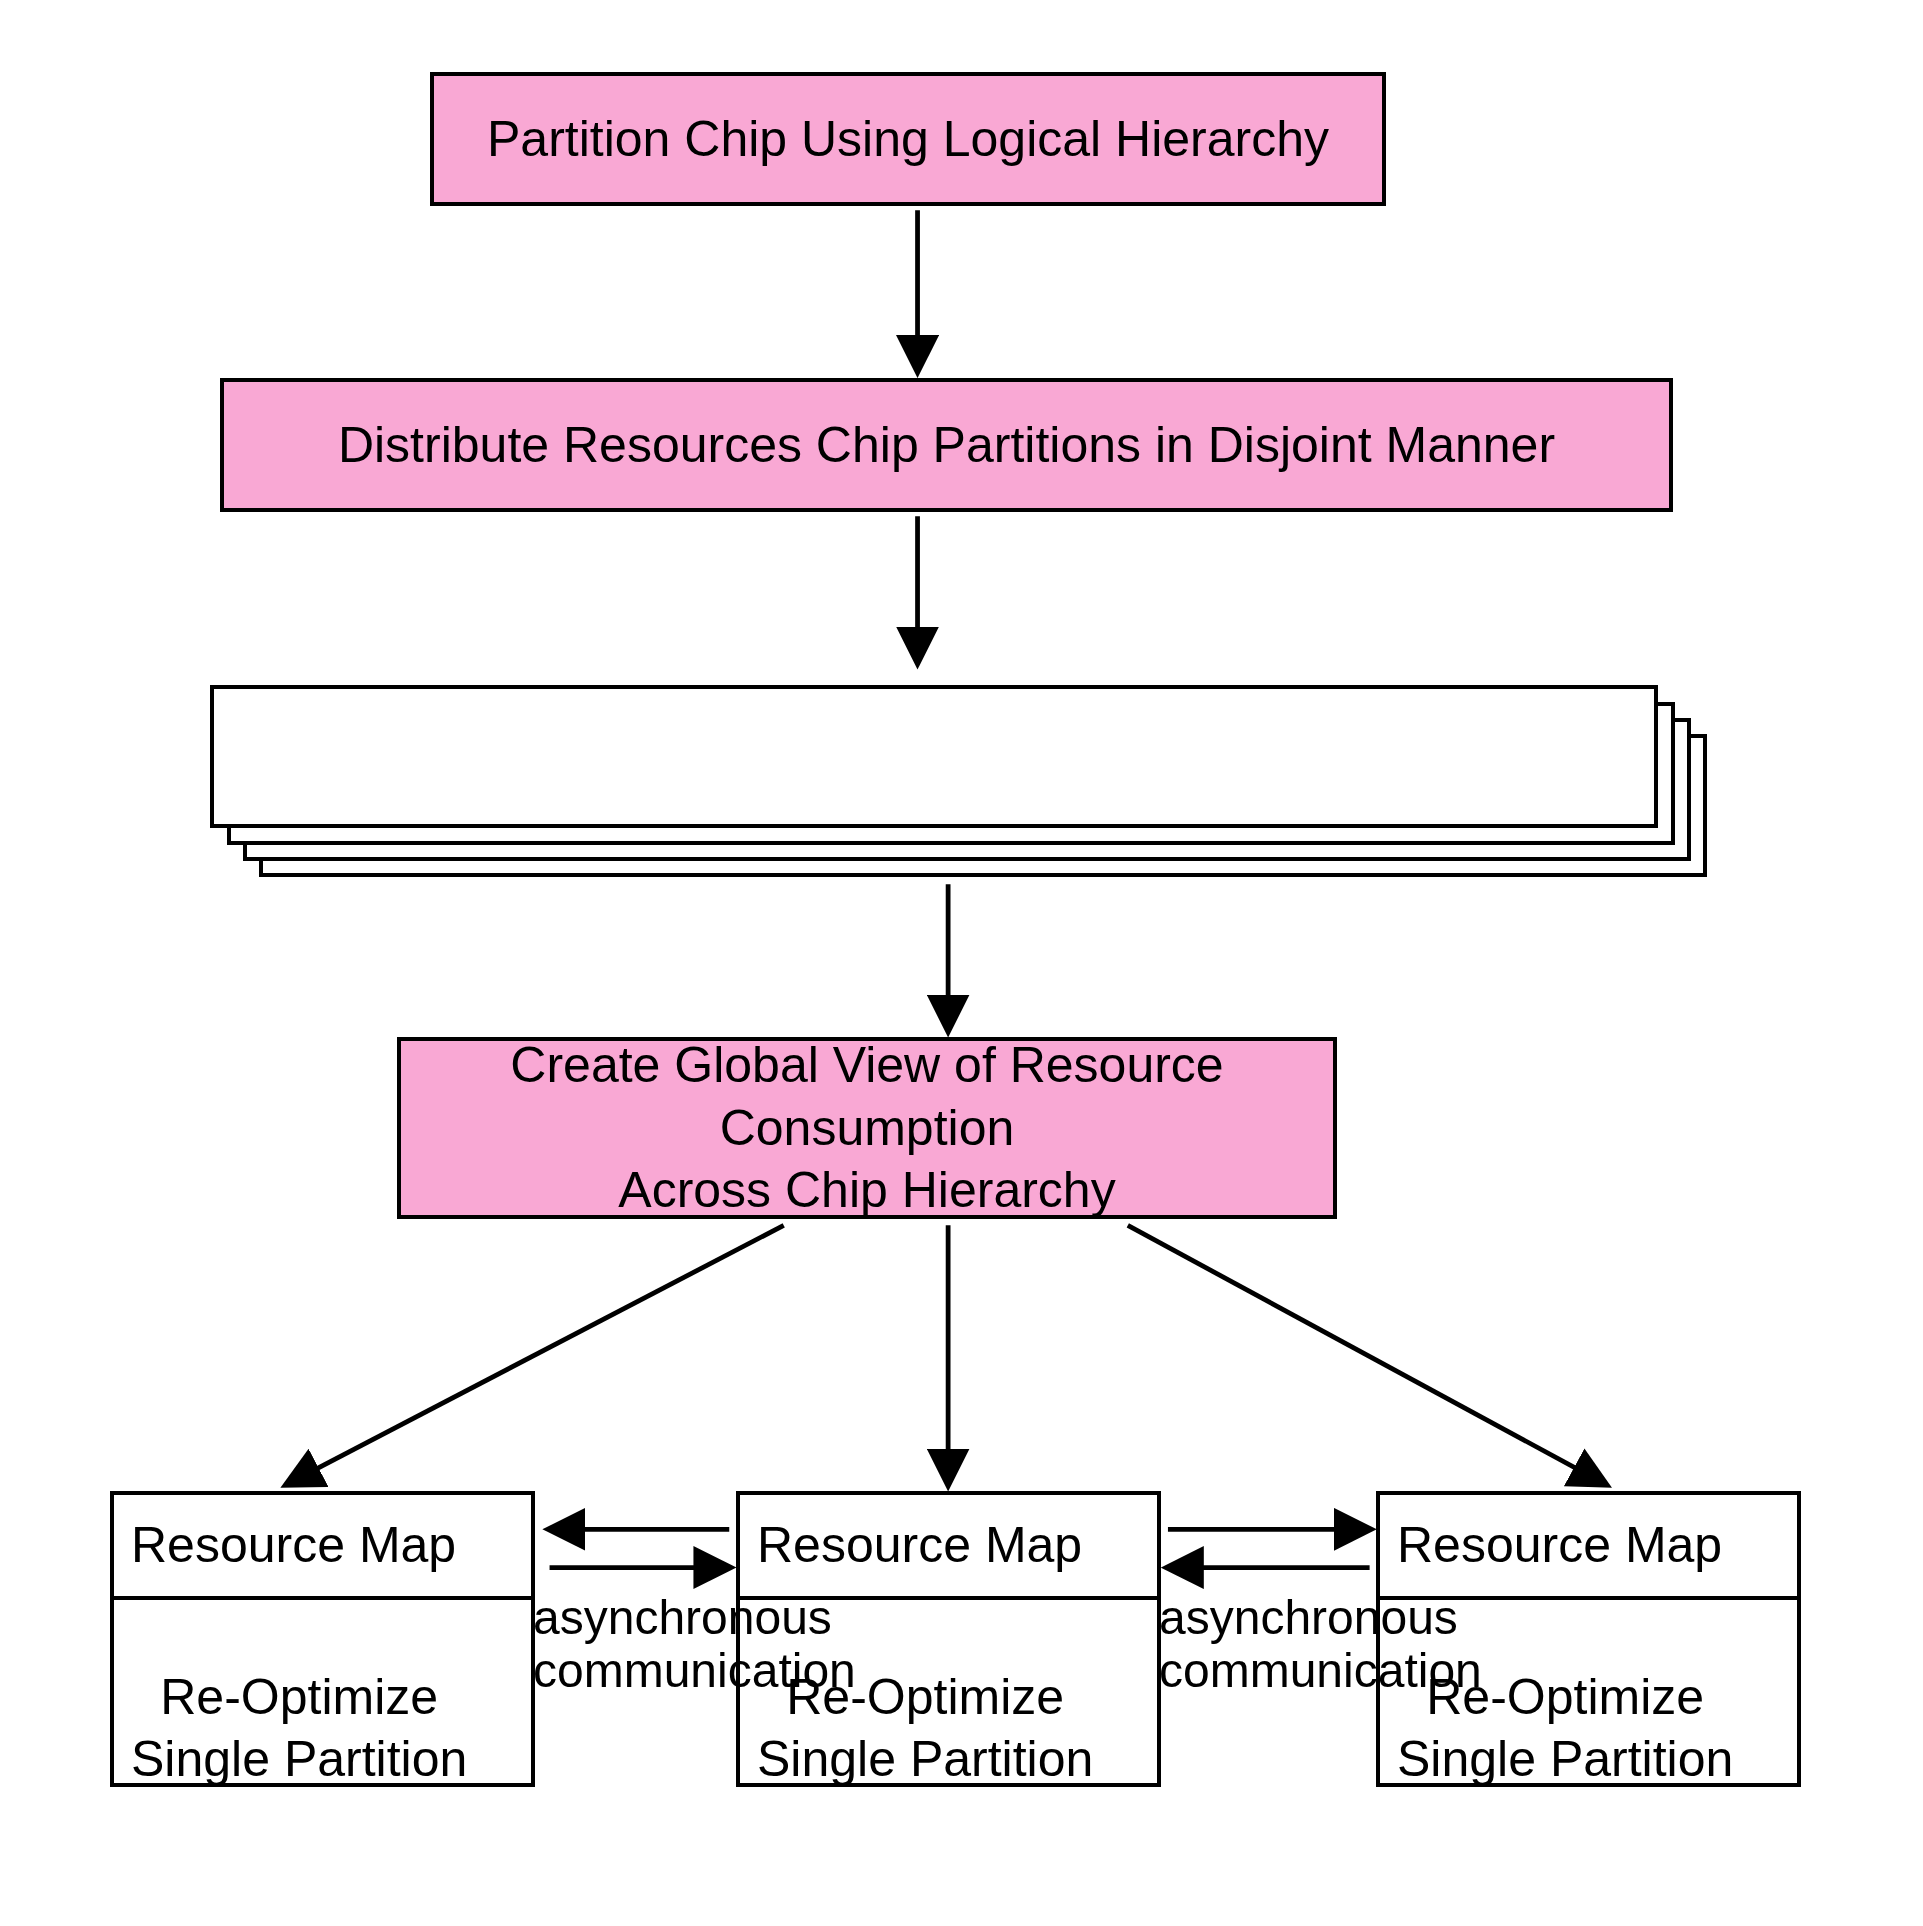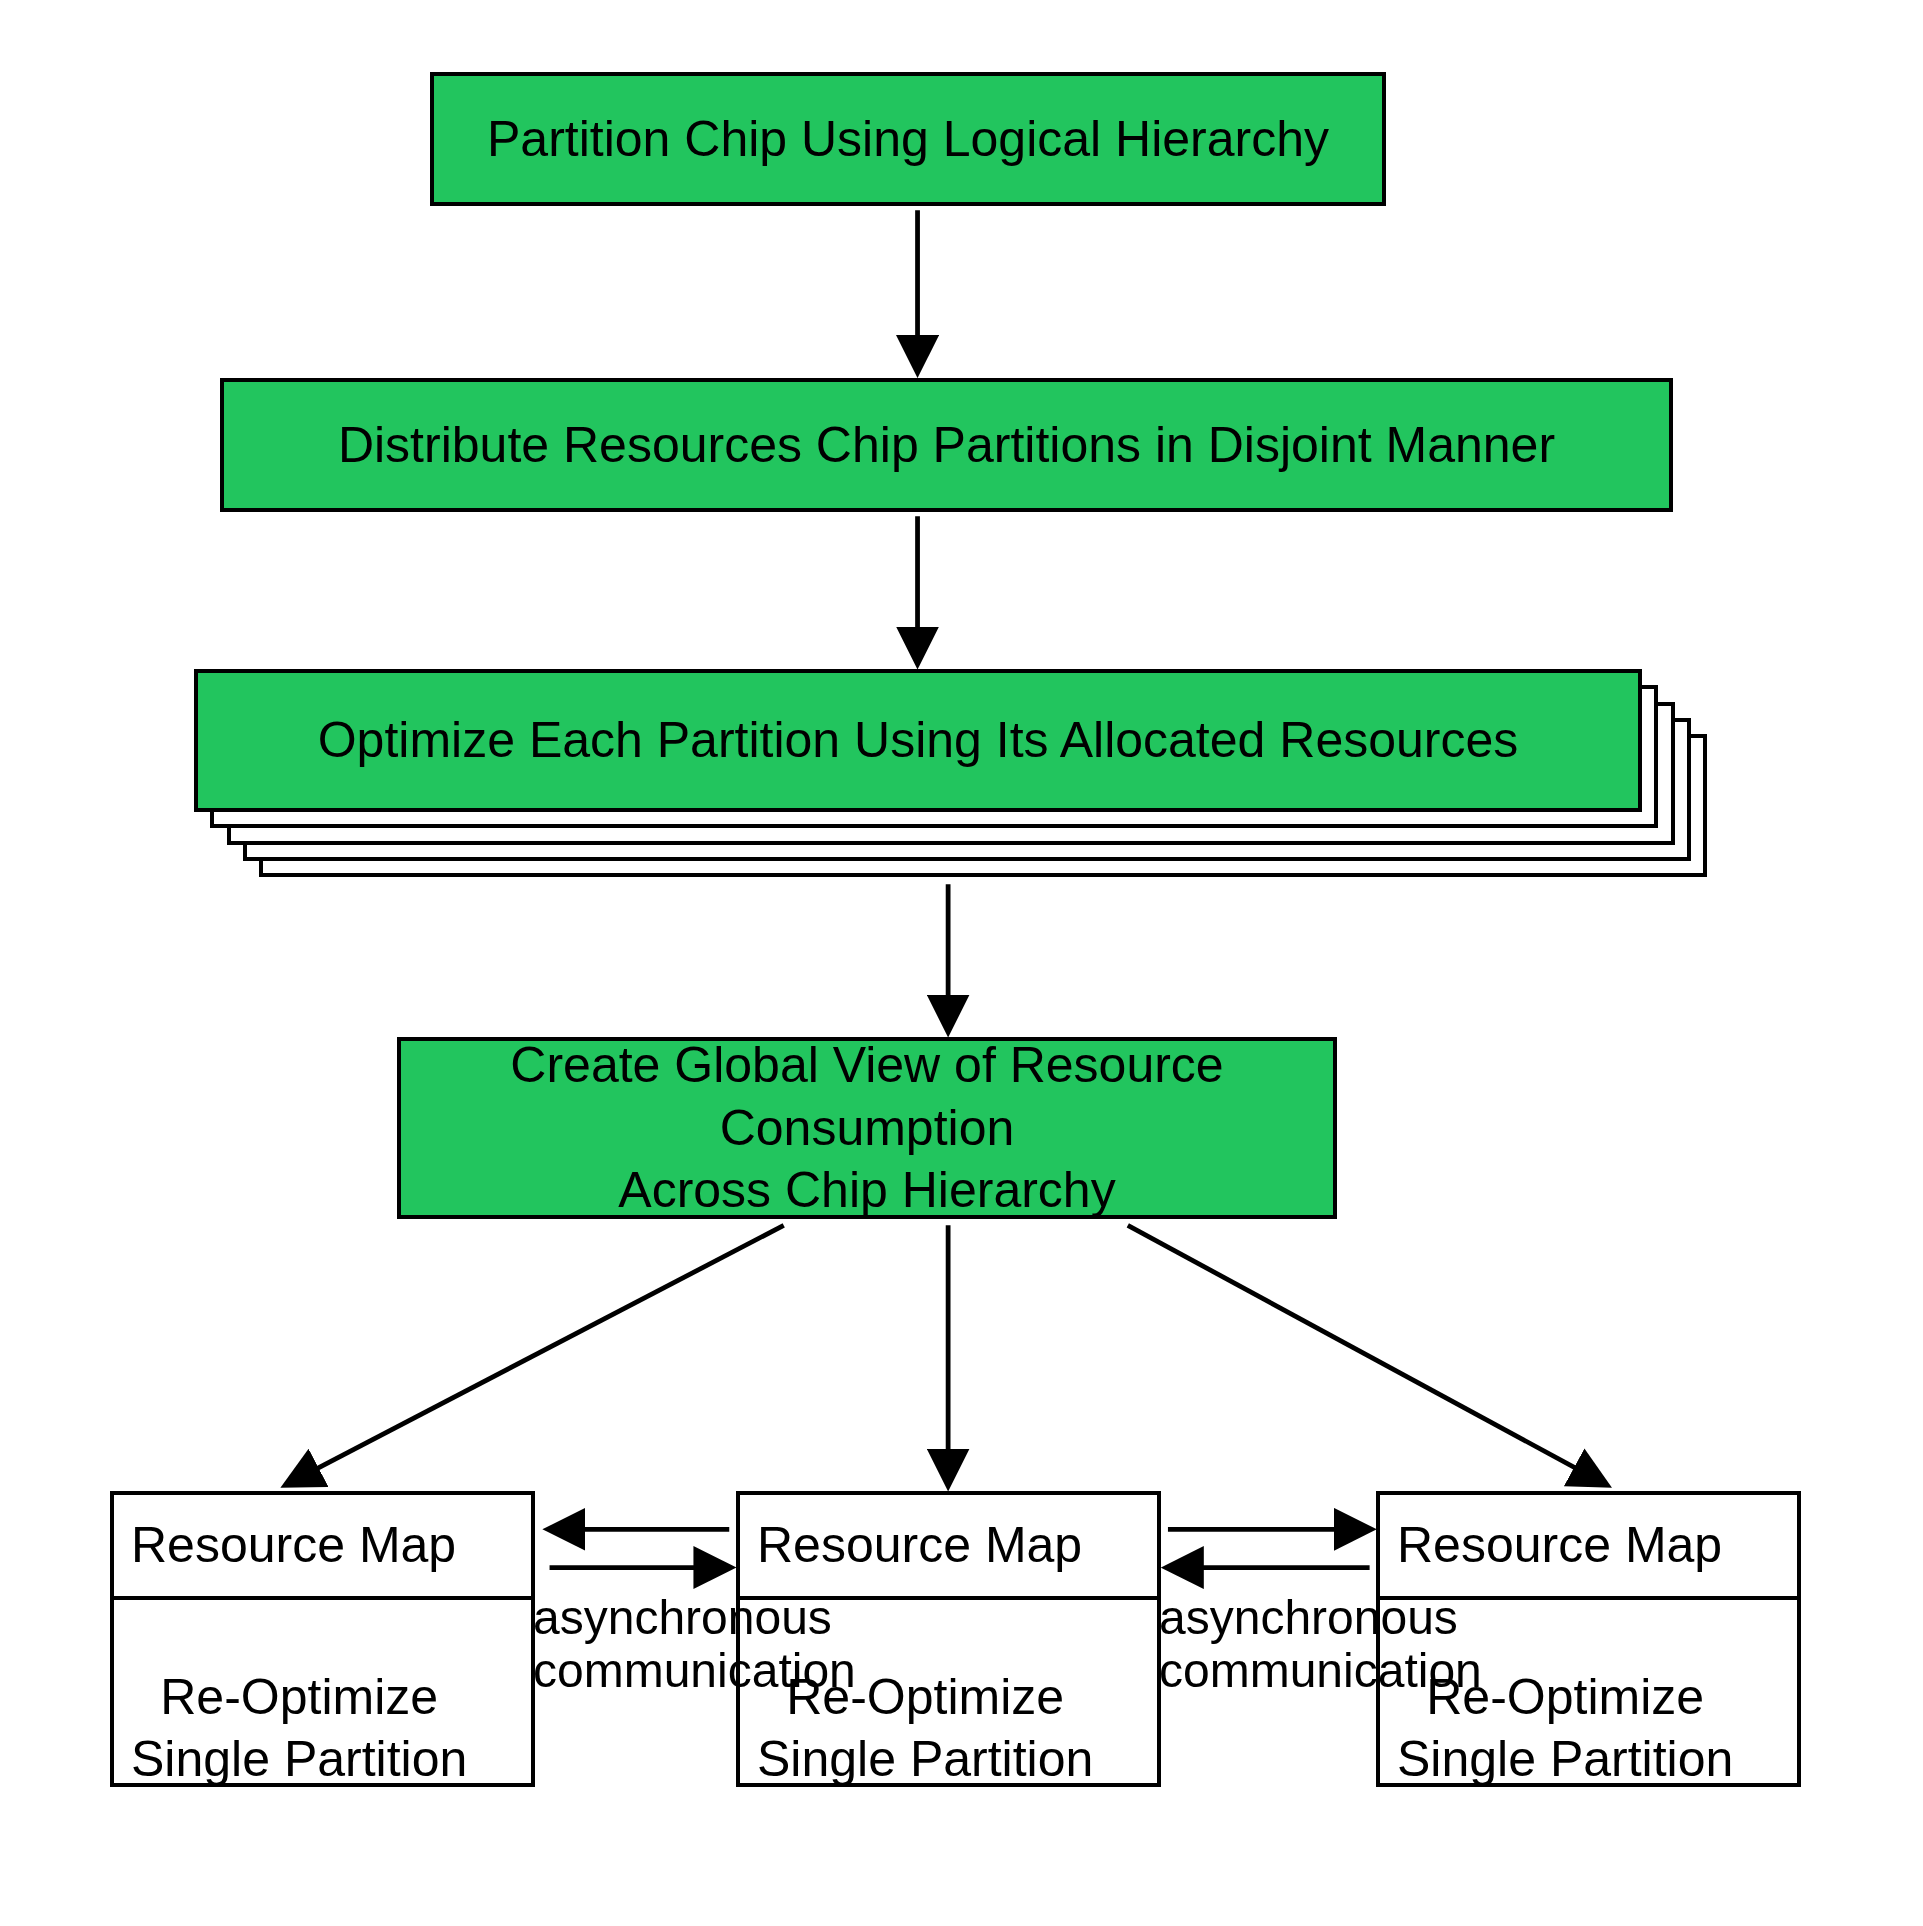--- a/index.html
+++ b/index.html
@@ -9,21 +9,21 @@
     font-family: Arial, Helvetica, sans-serif;
   }
   .canvas {
     position: relative;
     width: 1923px;
     height: 1926px;
   }
   .box {
     position: absolute;
     border: 4.8px solid #000;
-    background: #22c55e;
+    background: #f9a8d4;
     display: flex;
     align-items: center;
     justify-content: center;
     text-align: center;
     font-size: 50px;
     line-height: 1.25;
     padding: 9.6px 19px;
     box-sizing: border-box;
   }
   
@@ -85,23 +85,20 @@
   </div>
 
   <div class="box" style="left:220px; top:378px; width:1453px; height:134px;">
     <span>Distribute Resources Chip Partitions in Disjoint Manner</span>
   </div>
 
   <div class="stack-layer" style="left:259px; top:734px; width:1448px; height:143px;"></div>
   <div class="stack-layer" style="left:243px; top:718px; width:1448px; height:143px;"></div>
   <div class="stack-layer" style="left:227px; top:702px; width:1448px; height:143px;"></div>
   <div class="stack-layer" style="left:210px; top:685px; width:1448px; height:143px;"></div>
-  <div class="box" style="left:194px; top:669px; width:1448px; height:143px;">
-    <span>Optimize Each Partition Using Its Allocated Resources</span>
-  </div>
 
   <div class="box" style="left:397px; top:1037px; width:940px; height:182px;">
     <span>Create Global View of Resource Consumption<br>Across Chip Hierarchy</span>
   </div>
 
   <div class="pbox" style="left:110px; top:1491px; width:425px; height:296px;">
     <div class="cell cell-top">
       <span>Resource Map</span>
     </div>
     <div class="cell cell-bot">

